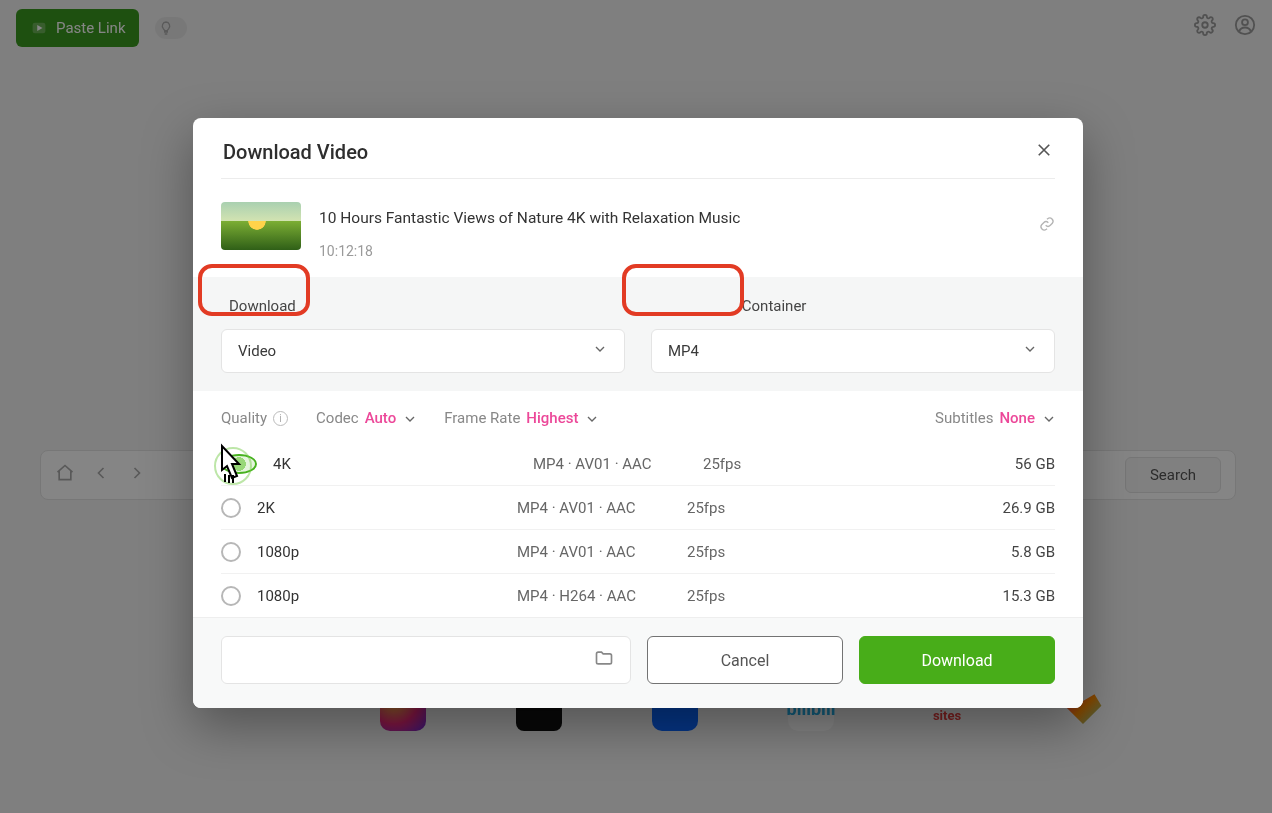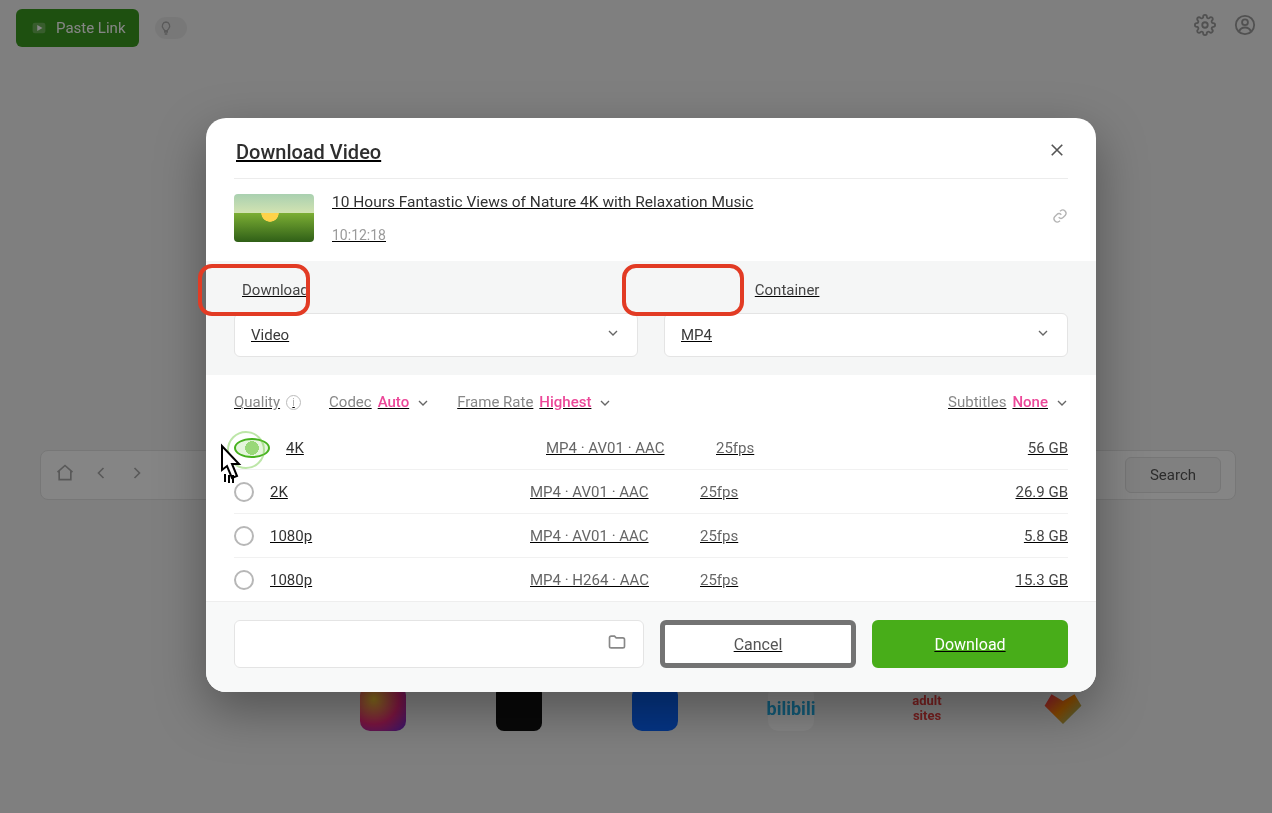--- a/index.html
+++ b/index.html
@@ -14,37 +14,37 @@
   .paste-icon { width:18px; height:14px; }
   .bulb { width:32px; height:22px; border-radius:11px; background:#e7e7e7; display:flex; align-items:center; padding:0 3px; }
   .bulb svg { opacity:.45; }
   .topbar-right { position:absolute; right:16px; top:14px; display:flex; gap:18px; }
   .topbar-right svg { width:22px; height:22px; opacity:.55; }
 
   .nav-strip { position:absolute; left:40px; top:450px; width:1196px; height:50px; background:#fff; border:1px solid #e4e4e4; border-radius:8px; display:flex; align-items:center; gap:16px; padding:0 14px; }
   .nav-strip svg { width:20px; height:20px; opacity:.55; }
   .search-btn { margin-left:auto; background:#f6f6f6; border:1px solid #e2e2e2; border-radius:6px; padding:8px 24px; color:#555; font-size:15px; }
 
-  .site-icons { position:absolute; left:360px; top:685px; display:flex; gap:90px; align-items:center; }
+  .site-icons { position:absolute; left:380px; top:685px; display:flex; gap:90px; align-items:center; }
   .site-icons span { width:46px; height:46px; border-radius:10px; display:inline-block; }
 
   
-  .modal { position:absolute; left:206px; top:118px; width:890px; background:#fff; border-radius:20px; z-index:10; box-shadow:0 18px 50px rgba(0,0,0,0.35); overflow:hidden;text-decoration:underline; }
+  .modal { position:absolute; left:193px; top:118px; width:890px; background:#fff; border-radius:8px; z-index:10; box-shadow:0 18px 50px rgba(0,0,0,0.35); overflow:hidden; }
   .modal-header { padding:22px 30px 14px; display:flex; align-items:center; }
   .modal-title { font-size:20px; font-weight:500; color:#2e2e2e; }
   .close-x { margin-left:auto; cursor:pointer; }
   .close-x svg { width:18px; height:18px; stroke:#555; }
 
   .hr { height:1px; background:#ececec; margin:0 28px; }
 
   .video-row { display:flex; align-items:center; gap:18px; padding:14px 28px 18px; }
   .thumb { width:80px; height:48px; border-radius:4px; position:relative; overflow:hidden; }
   .thumb .sky { position:absolute; left:0; top:0; right:0; height:58%; background:linear-gradient(180deg,#a9d0b0 0%, #e6ecb2 100%); }
   .thumb .ground { position:absolute; left:0; bottom:0; right:0; height:60%; background:radial-gradient(circle at 45% 0%, #ffd34a 0 16%, transparent 17%), linear-gradient(180deg,#7cae34 0%, #2f5f17 100%); }
-  .video-title { font-size:15.5px; color:#333; font-weight:400; }
+  .video-title { font-size:15.5px; color:#333; font-weight:400;margin-top:16px; }
   .video-dur { font-size:14px; color:#9a9a9a; margin-top:16px; }
   .link-icon { margin-left:auto; opacity:.55; cursor:pointer; }
 
   .option-bar { background:#f5f6f6; padding:16px 28px 10px; display:flex; gap:430px; }
   .opt-label { font-size:15px; color:#454545; display:inline-block; padding:4px 8px; position:relative; }
   .highlight-box { position:absolute; border:4px solid #e23b24; border-radius:14px; pointer-events:none; }
   .hl-download { left:198px; top:264px; width:112px; height:52px; z-index:12; }
   .hl-container { left:622px; top:264px; width:122px; height:52px; z-index:12; }
 
   .selects-row { display:flex; gap:26px; padding:0 28px 18px; background:#f5f6f6; }
@@ -66,21 +66,21 @@
   .ripple { position:absolute; left:-9px; top:-9px; width:38px; height:38px; border-radius:50%; border:2px solid rgba(109,199,63,0.45); }
   .q-name { width:260px; color:#333; }
   .q-codec { width:170px; color:#666; }
   .q-fps  { width:160px; color:#666; }
   .q-size { margin-left:auto; color:#444; }
 
   .cursor { position:absolute; left:208px; top:442px; z-index:15; width:40px; height:48px; pointer-events:none; }
 
   .footer { display:flex; gap:16px; padding:18px 28px 24px; background:#f8f9f9; border-top:1px solid #eee; }
   .path-box { flex:1 1 auto; background:#fff; border:1px solid #e4e4e4; border-radius:6px; height:48px; display:flex; align-items:center; justify-content:flex-end; padding:0 16px; }
-  .btn { height:48px; border-radius:6px; padding:0 48px; display:flex; align-items:center; justify-content:center; font-size:16px; cursor:pointer; border:5px solid #737373; background:#fff; color:#555; min-width:196px; }
+  .btn { height:48px; border-radius:6px; padding:0 48px; display:flex; align-items:center; justify-content:center; font-size:16px; cursor:pointer; border:1px solid #737373; background:#fff; color:#555; min-width:196px; }
   .btn.primary { background:#48ad19; color:#fff; border-color:#48ad19; }
 
   .chev svg, .link-icon svg { width:16px; height:16px; }
 </style>
 </head>
 <body>
 
 <div class="app">
   <div class="topbar">
     <div class="paste-btn">

